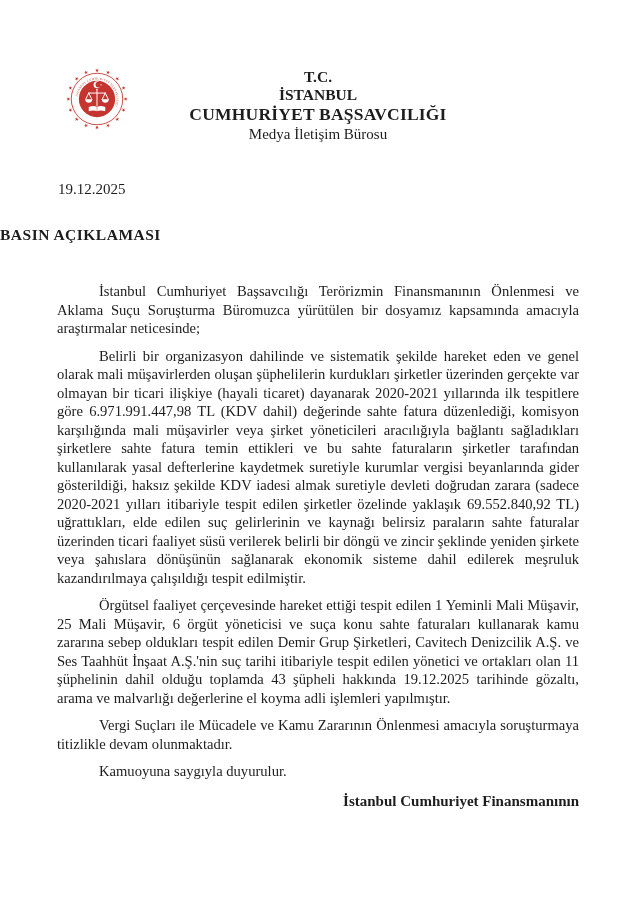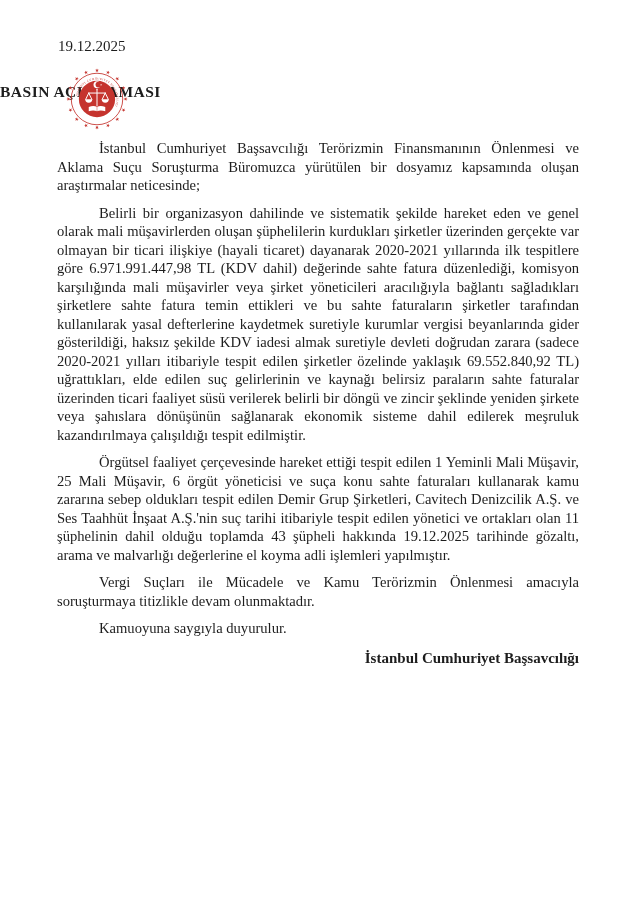--- a/index.html
+++ b/index.html
@@ -81,28 +81,34 @@
       <path d="M32.2,50.5 a5.3,5.3 0 0 0 10.6,0 Z" fill="#ffffff" stroke="none"></path>
       <path d="M57.2,50.5 a5.3,5.3 0 0 0 10.6,0 Z" fill="#ffffff" stroke="none"></path>
     </g>
 
     <g>
       <path d="M37.5,62 C42,60 47,60 50,62 C53,60 58,60 62.5,62 L62.5,68.5 C58,67 53,67 50,68.7 C47,67 42,67 37.5,68.5 Z" fill="#ffffff"></path>
       <line x1="50" y1="62" x2="50" y2="68.7" stroke="#c5342e" stroke-width="0.7"></line>
     </g>
   </svg>
 
+  <div class="header-block">
+    <div class="h-tc">T.C.</div>
+    <div class="h-city">İSTANBUL</div>
+    <div class="h-office">CUMHURİYET BAŞSAVCILIĞI</div>
+    <div class="h-bureau">Medya İletişim Bürosu</div>
+  </div>
 
   <div class="date-row">19.12.2025</div>
 
   <div class="doc-title">BASIN AÇIKLAMASI</div>
 
   <div class="body-block">
-    <p>İstanbul Cumhuriyet Başsavcılığı Terörizmin Finansmanının Önlenmesi ve Aklama Suçu Soruşturma Büromuzca yürütülen bir dosyamız kapsamında oluşan araştırmalar neticesinde;</p>
+    <p>İstanbul Cumhuriyet Başsavcılığı Terörizmin Finansmanının Önlenmesi ve Aklama Suçu Soruşturma Büromuzca yürütülen bir dosyamız kapsamında amacıyla araştırmalar neticesinde;</p>
     <p>Belirli bir organizasyon dahilinde ve sistematik şekilde hareket eden ve genel olarak mali müşavirlerden oluşan şüphelilerin kurdukları şirketler üzerinden gerçekte var olmayan bir ticari ilişkiye (hayali ticaret) dayanarak 2020-2021 yıllarında ilk tespitlere göre 6.971.991.447,98 TL (KDV dahil) değerinde sahte fatura düzenlediği, komisyon karşılığında mali müşavirler veya şirket yöneticileri aracılığıyla bağlantı sağladıkları şirketlere sahte fatura temin ettikleri ve bu sahte faturaların şirketler tarafından kullanılarak yasal defterlerine kaydetmek suretiyle kurumlar vergisi beyanlarında gider gösterildiği, haksız şekilde KDV iadesi almak suretiyle devleti doğrudan zarara (sadece 2020-2021 yılları itibariyle tespit edilen şirketler özelinde yaklaşık 69.552.840,92 TL) uğrattıkları, elde edilen suç gelirlerinin ve kaynağı belirsiz paraların sahte faturalar üzerinden ticari faaliyet süsü verilerek belirli bir döngü ve zincir şeklinde yeniden şirkete veya şahıslara dönüşünün sağlanarak ekonomik sisteme dahil edilerek meşruluk kazandırılmaya çalışıldığı tespit edilmiştir.</p>
     <p>Örgütsel faaliyet çerçevesinde hareket ettiği tespit edilen 1 Yeminli Mali Müşavir, 25 Mali Müşavir, 6 örgüt yöneticisi ve suça konu sahte faturaları kullanarak kamu zararına sebep oldukları tespit edilen Demir Grup Şirketleri, Cavitech Denizcilik A.Ş. ve Ses Taahhüt İnşaat A.Ş.'nin suç tarihi itibariyle tespit edilen yönetici ve ortakları olan 11 şüphelinin dahil olduğu toplamda 43 şüpheli hakkında 19.12.2025 tarihinde gözaltı, arama ve malvarlığı değerlerine el koyma adli işlemleri yapılmıştır.</p>
-    <p>Vergi Suçları ile Mücadele ve Kamu Terörizmin Önlenmesi amacıyla soruşturmaya titizlikle devam olunmaktadır.</p>
+    <p>Vergi Suçları ile Mücadele ve Kamu Zararının Önlenmesi amacıyla soruşturmaya titizlikle devam olunmaktadır.</p>
     <p>Kamuoyuna saygıyla duyurulur.</p>
   </div>
 
-  <div class="signature">İstanbul Cumhuriyet Başsavcılığı</div>
+  <div class="signature">İstanbul Cumhuriyet Finansmanının</div>
 
 </div>
 
 </body></html>

